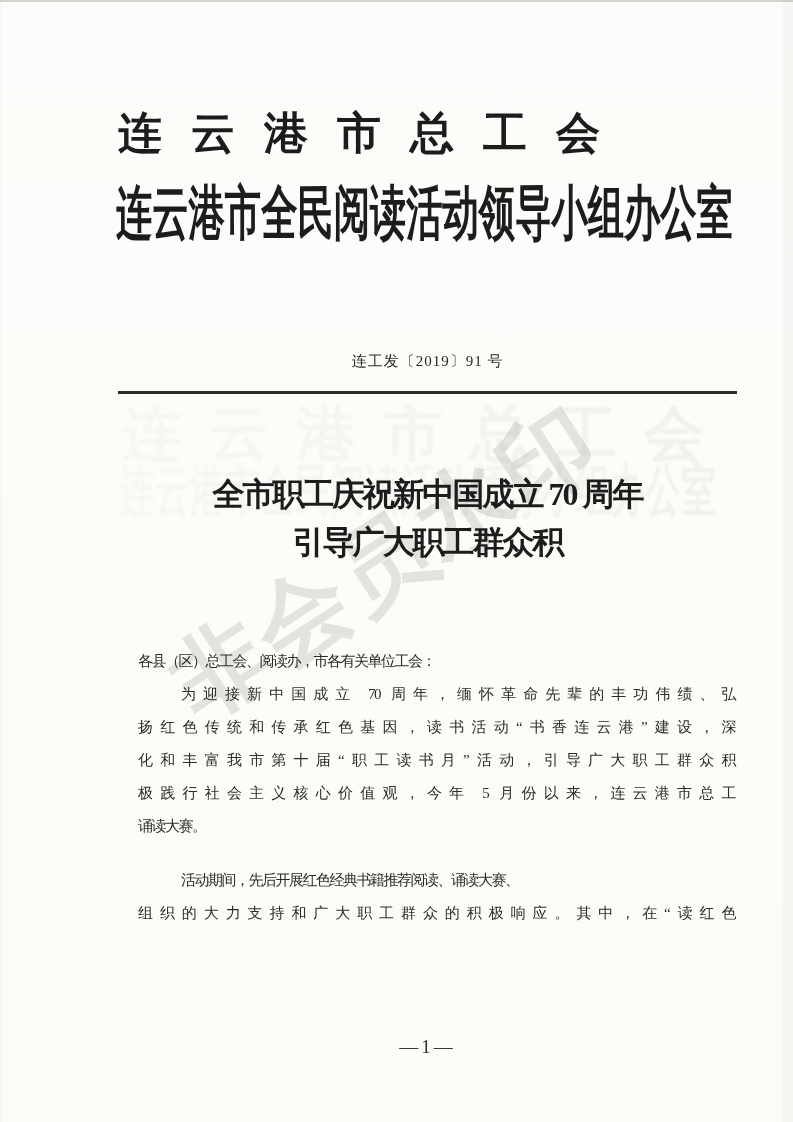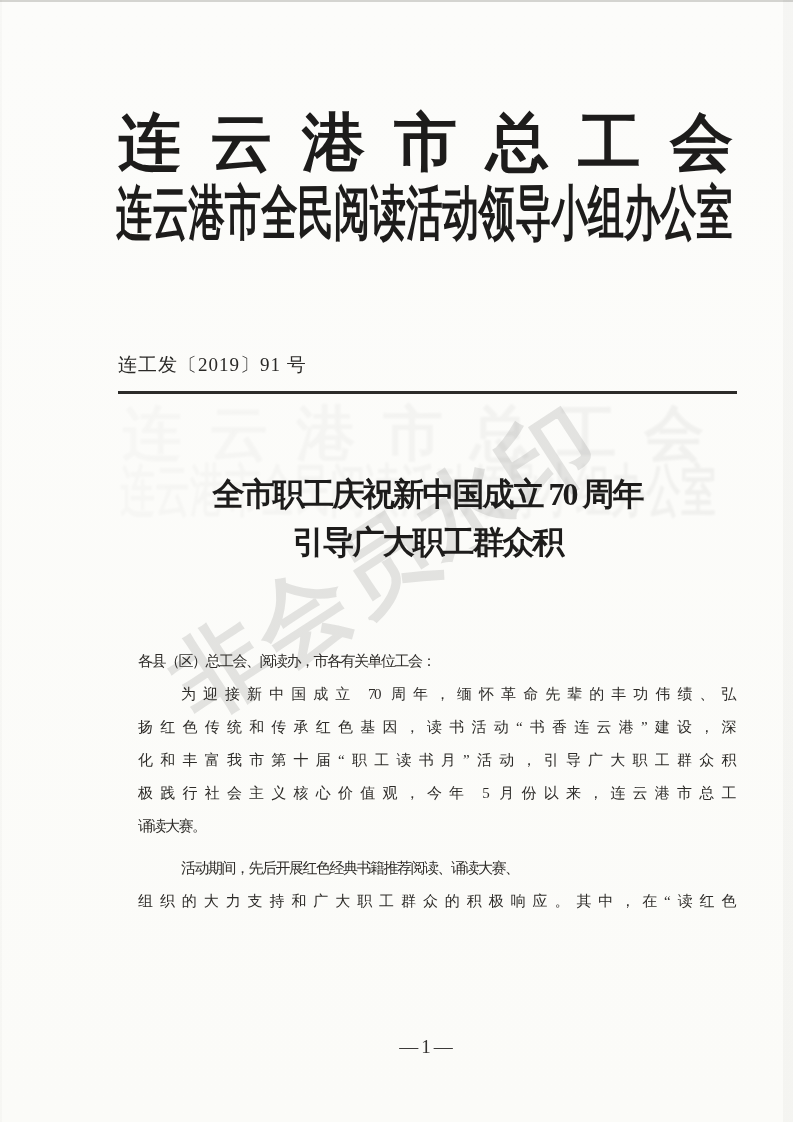--- a/index.html
+++ b/index.html
@@ -12,32 +12,32 @@
       linear-gradient(270deg, rgba(120,120,112,0.05) 0 10px, rgba(0,0,0,0) 10px 60px),
       linear-gradient(0deg, #fbfbf8, #fcfcfa);
     overflow:hidden;
     font-family:"Liberation Serif", serif;
   }
   .scan-edge-top{position:absolute;left:0;top:0;width:793px;height:2px;background:rgba(90,90,85,0.25);}
 
   
   .org-line1{
     position:absolute;left:118px;top:112px;
-    font-size:63px;font-weight:bold;line-height:1;
+    font-size:44px;font-weight:bold;line-height:1;
     letter-spacing:29px;white-space:nowrap;color:#1d1c1b;
   }
   .org-line2{position:absolute;left:116px;top:184px;height:60px;}
   .org-line2 .squeeze{
     display:inline-block;font-size:59px;font-weight:bold;line-height:1;
     white-space:nowrap;color:#1d1c1b;
     transform:scaleX(0.615);transform-origin:0 0;
   }
   .doc-number{
     position:absolute;left:118px;top:352px;width:619px;
-    text-align:left;font-size:19px;color:#2a2927;letter-spacing:1px;
+    text-align:center;font-size:15px;color:#2a2927;letter-spacing:1px;
   }
   .letterhead-rule{
     position:absolute;left:118px;top:391px;width:619px;height:3px;
     background:#2c2b29;
   }
 
   
   .ghost{
     position:absolute;left:0;top:0;width:793px;height:1122px;
     opacity:0.05;filter:blur(1.2px);pointer-events:none;
@@ -74,21 +74,21 @@
 
   
   .body{
     position:absolute;left:138px;top:645px;width:597px;
     font-size:15px;line-height:33px;letter-spacing:-1.5px;
     color:#2e2c29;text-align:justify;
   }
   .body .line{min-height:33px;}
   .body .fill{text-align-last:justify;}
   .body .indent{text-indent:43px;}
-  .body .para-gap{margin-top:9px;}
+  .body .para-gap{margin-top:21px;}
 
   .page-number{
     position:absolute;left:118px;top:1036px;width:619px;
     text-align:center;font-size:19px;letter-spacing:3px;color:#33312f;
   }
 </style>
 </head>
 <body>
 
 <div class="page">

